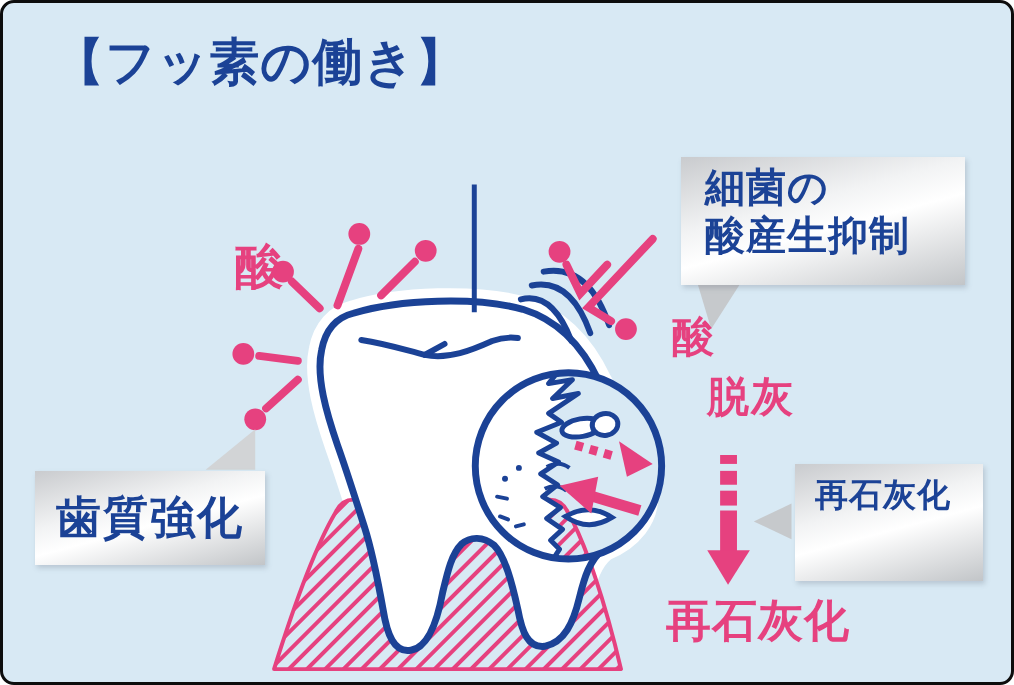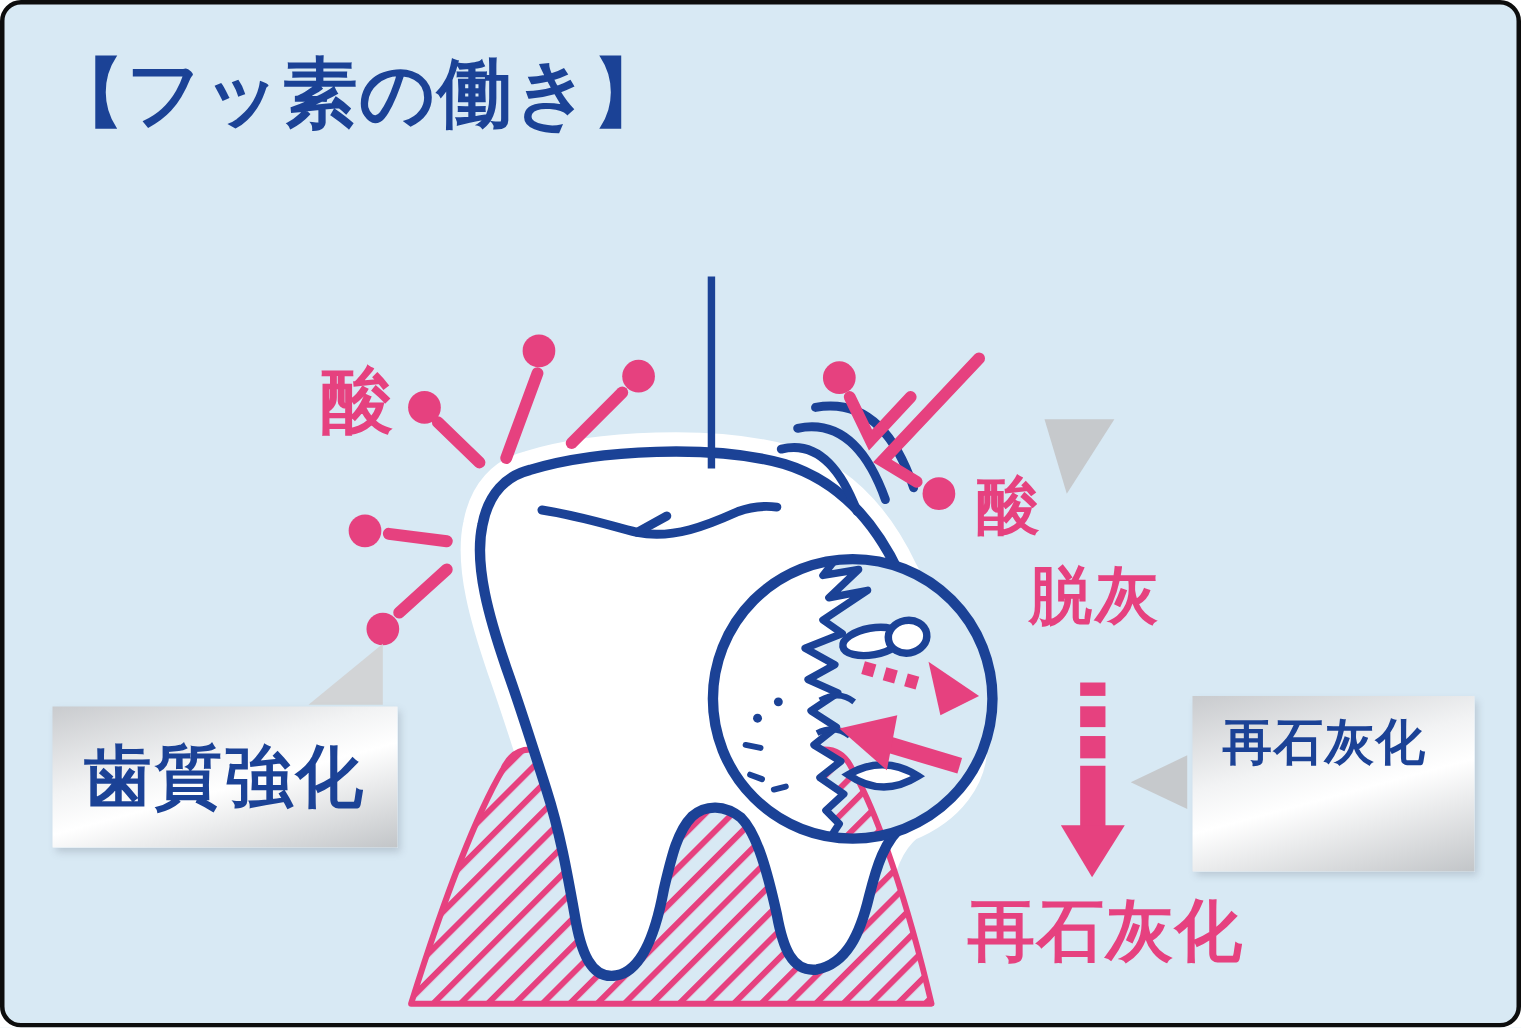--- a/index.html
+++ b/index.html
@@ -7,21 +7,21 @@
     position:relative;
     width:1014px;height:685px;
     background:#d8e9f4;
     border:3px solid #0d0d0d;
     border-radius:14px;
     box-sizing:border-box;
     overflow:hidden;
     font-family:"Liberation Sans","DejaVu Sans",sans-serif;
   }
   #art{position:absolute;left:0;top:0;width:100%;height:100%;z-index:1;}
-  .txt{position:absolute;z-index:2;white-space:nowrap;font-weight:700;}
+  .txt{position:absolute;z-index:2;white-space:nowrap;font-weight:700;margin-left:21px;}
   .navy{color:#1b4296;}
   .pink{color:#e6417f;}
   .title{left:30px;top:26px;font-size:50px;letter-spacing:1px;}
   .fluoride{left:278px;top:126px;font-size:40px;letter-spacing:1px;}
   .acid-left{left:211px;top:232px;font-size:48px;}
   .acid-right{left:648px;top:306px;font-size:42px;}
   .datsukai{left:683px;top:366px;font-size:42px;letter-spacing:2px;}
   .saisekkaika{left:642px;top:588px;font-size:45px;letter-spacing:1px;}
   .callout{
     position:absolute;z-index:2;
@@ -176,20 +176,24 @@
       <polygon points="709,552 752,552 730,587"></polygon>
     </g>
   </svg>
 
   <div class="txt navy title">【フッ素の働き】</div>
 
 
   <div class="txt pink acid-left">酸</div>
   <div class="txt pink acid-right">酸</div>
 
+  <div class="callout callout-bacteria">
+    <div>細菌の</div>
+    <div>酸産生抑制</div>
+  </div>
 
   <div class="callout callout-strengthen">歯質強化</div>
 
   <div class="callout callout-remin">
     <div>再石灰化</div>
   </div>
 
   <div class="txt pink datsukai">脱灰</div>
   <div class="txt pink saisekkaika">再石灰化</div>
 

